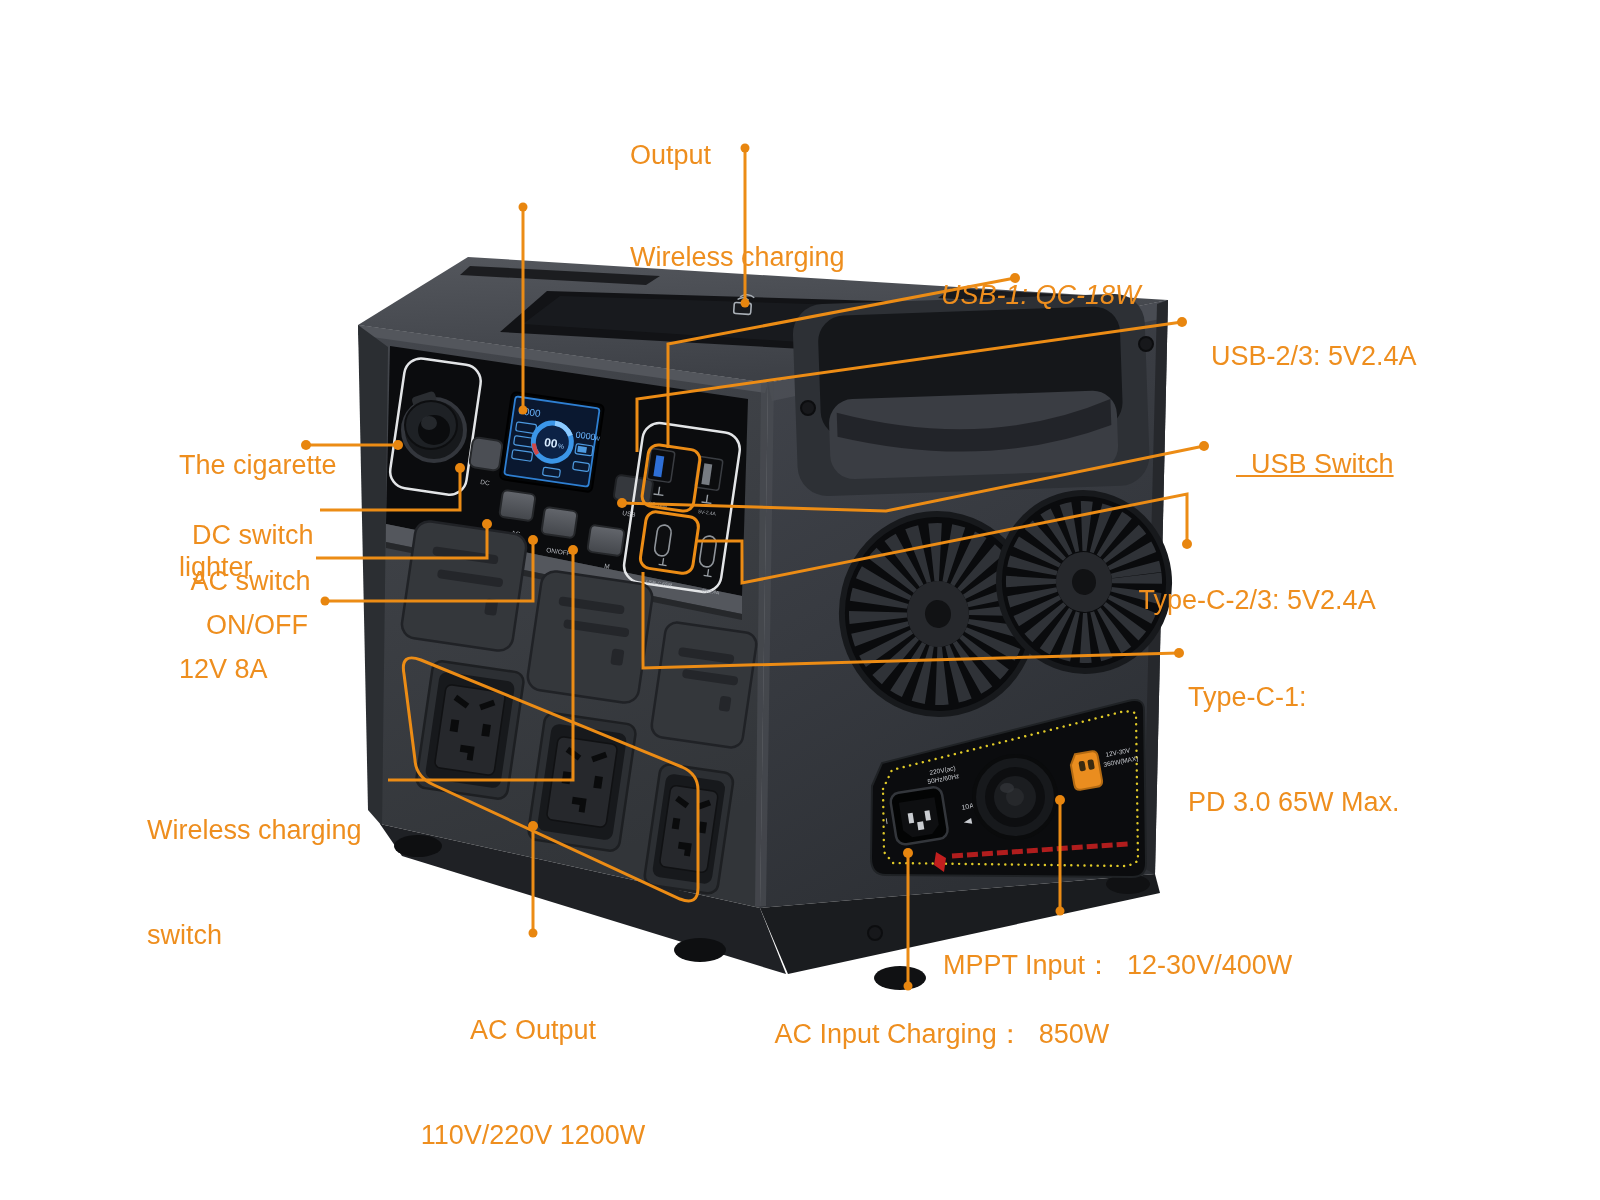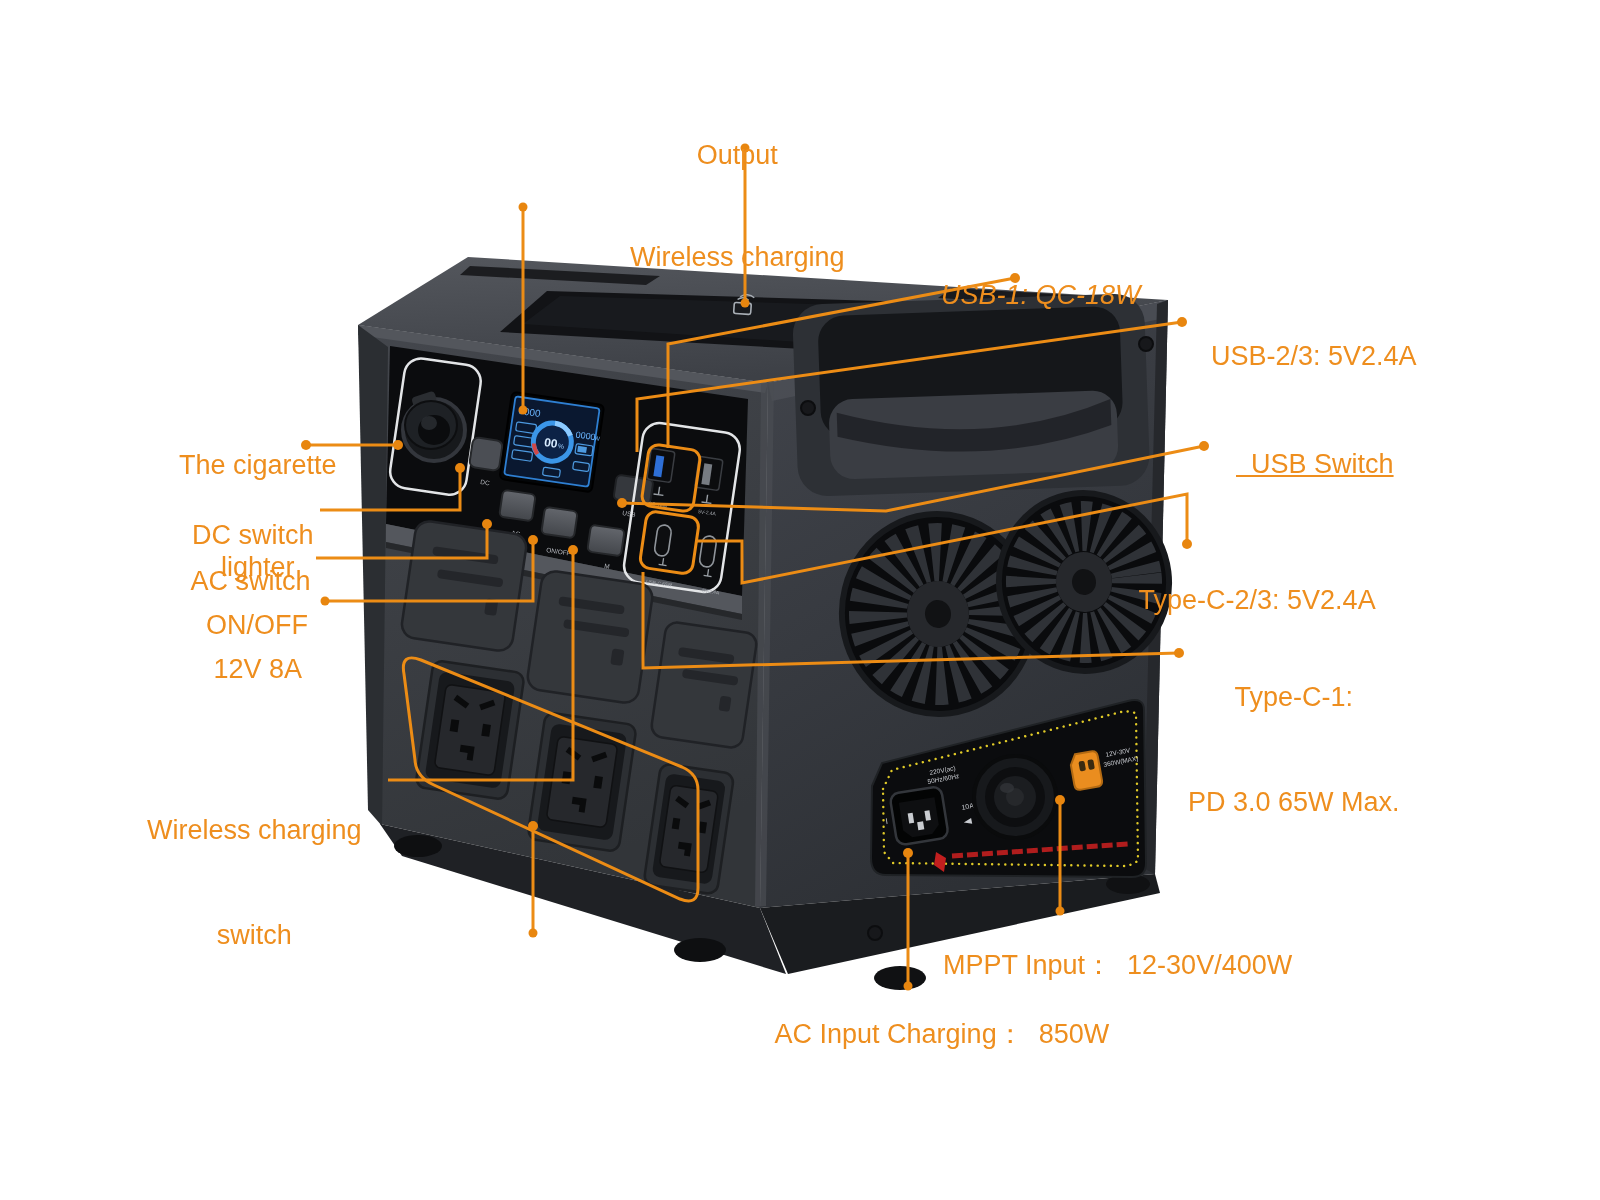--- a/index.html
+++ b/index.html
@@ -2,21 +2,21 @@
 <html style="--accent: #EE8E1E;"><head>
 <meta charset="utf-8">
 <style>
   html,body{margin:0;padding:0;background:#ffffff;}
   body{width:1600px;height:1200px;overflow:hidden;font-family:"Liberation Sans",sans-serif;}
   .stage{position:relative;width:1600px;height:1200px;background:#fff;}
   .stage svg{position:absolute;left:0;top:0;}
   .callout{position:absolute;color:var(--accent,#EE8E1E);font-size:27px;line-height:34px;white-space:pre;}
   .callout.small-lh{line-height:35px;}
   .callout.center{text-align:center;}
-  .c-line{display:block;text-align:center;}
+  .c-line{display:block;}
   text{font-family:"Liberation Sans",sans-serif;}
 </style>
 </head>
 <body>
 
 <div class="stage">
 
 <svg width="1600" height="1200" viewBox="0 0 1600 1200">
   <defs>
     <linearGradient id="gTop" x1="0" y1="0" x2="0.3" y2="1">
@@ -348,20 +348,24 @@
 <div class="callout small-lh" style="left:1188px;top:610px;">
   <span class="c-line">Type-C-1:</span>
   <span class="c-line">PD 3.0 65W Max.</span>
 </div>
 
 <div class="callout small-lh" style="left:147px;top:743px;">
   <span class="c-line">Wireless charging</span>
   <span class="c-line">switch</span>
 </div>
 
+<div class="callout center small-lh" style="left:380px;top:943px;width:306px;">
+  <span class="c-line">AC Output</span>
+  <span class="c-line">110V/220V 1200W</span>
+</div>
 
 <div class="callout" style="left:928px;top:914px;">
   <span>MPPT Input：  12-30V/400W</span>
 </div>
 
 <div class="callout" style="left:761px;top:983px;">
   <span>AC Input Charging：  850W</span>
 </div>
 
 </div>

